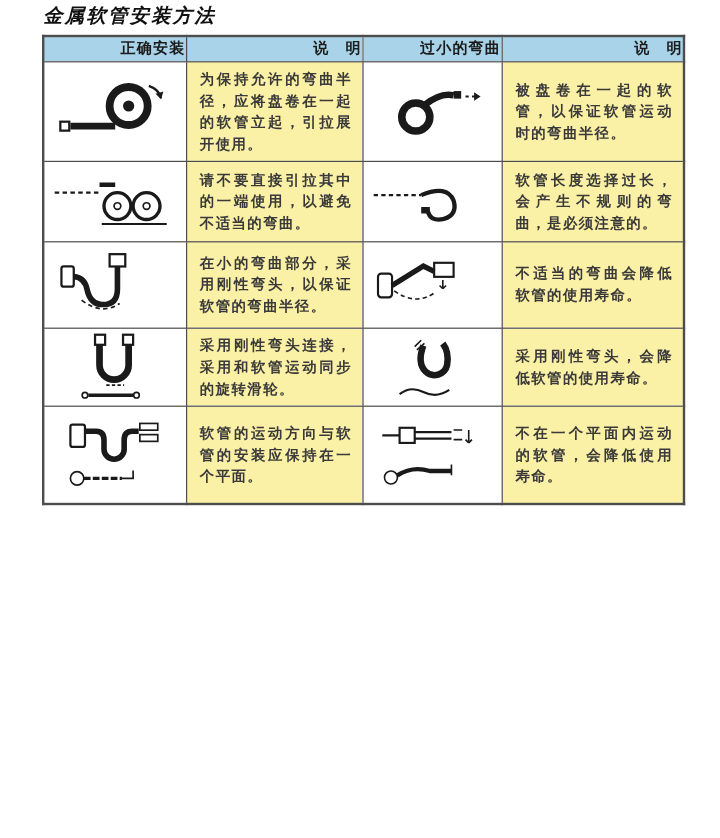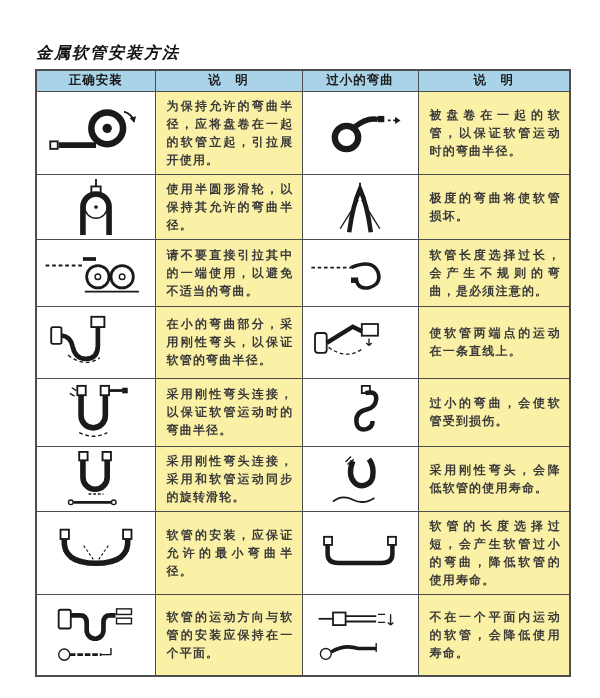--- a/index.html
+++ b/index.html
@@ -6,21 +6,21 @@
     --header-bg:#a8d3e8;
     --desc-bg:#fbf1a6;
     --border:#4d4d4d;
   }
   *{box-sizing:border-box;margin:0;padding:0;}
   body{
     width:600px;height:698px;background:#ffffff;
     font-family:"Liberation Sans",sans-serif;
     overflow:hidden;
   }
-  .page{width:600px;height:570px;padding:2px 0 0 35px;background:#fff;margin-top:40px;}
+  .page{width:600px;height:570px;padding:2px 0 0 35px;background:#fff;}
   .title{
     font-family:"Liberation Serif",serif;
     font-style:italic;
     font-weight:bold;
     font-size:16px;
     letter-spacing:2px;
     color:#111;
     margin:1px 0 5px 1px;
   }
   table.install{
@@ -33,21 +33,21 @@
     border:1px solid var(--border);
     vertical-align:middle;
     overflow:hidden;
   }
   th{
     background:var(--header-bg);
     height:21px;
     font-size:12.5px;
     font-weight:bold;
     color:#1c1c1c;
-    text-align:center;
+    text-align:right;
     letter-spacing:1px;
   }
   td.img{
     background:#ffffff;
     text-align:center;
     padding:2px;
   }
   td.desc{
     background:var(--desc-bg);
     padding:5px 8px 5px 11px;
@@ -109,41 +109,20 @@
             <circle cx="45" cy="37" r="13" fill="none" stroke="#1a1a1a" stroke-width="7"></circle>
             <path d="M53,26 Q68,14 80,17" fill="none" stroke="#1a1a1a" stroke-width="6"></path>
             <rect x="80" y="13" width="7" height="7" fill="#1a1a1a"></rect>
             <path d="M91,18 h10" stroke="#1a1a1a" stroke-width="2" stroke-dasharray="3,3"></path>
             <path d="M105,18 l-6,-4 v8 z" fill="#1a1a1a"></path>
           </svg>
         </td>
         <td class="desc">被盘卷在一起的软管，以保证软管运动时的弯曲半径。</td>
       </tr>
 
-      <tr class="r1">
-        <td class="img">
-          <svg class="illus" width="112" height="60" viewBox="0 0 120 64">
-            <path d="M60,2 v8" stroke="#1a1a1a" stroke-width="2"></path>
-            <rect x="55" y="10" width="10" height="8" fill="none" stroke="#1a1a1a" stroke-width="2"></rect>
-            <circle cx="60" cy="32" r="12" fill="none" stroke="#1a1a1a" stroke-width="1.5"></circle>
-            <circle cx="60" cy="32" r="2" fill="#1a1a1a"></circle>
-            <path d="M46,62 V32 a14,14 0 0 1 28,0 V62" fill="none" stroke="#1a1a1a" stroke-width="6"></path>
-          </svg>
-        </td>
-        <td class="desc">使用半圆形滑轮，以保持其允许的弯曲半径。</td>
-        <td class="img">
-          <svg class="illus" width="108" height="60" viewBox="0 0 120 64">
-            <path d="M60,12 v-7" stroke="#1a1a1a" stroke-width="2"></path>
-            <path d="M48,60 Q52,30 60,12 Q68,30 72,60" fill="none" stroke="#1a1a1a" stroke-width="5"></path>
-            <path d="M38,56 L58,24" stroke="#1a1a1a" stroke-width="1.5"></path>
-            <path d="M82,56 L62,24" stroke="#1a1a1a" stroke-width="1.5"></path>
-          </svg>
-        </td>
-        <td class="desc">极度的弯曲将使软管损坏。</td>
-      </tr>
 
       <tr class="r2">
         <td class="img">
           <svg class="illus" width="112" height="62" viewBox="0 0 120 64">
             <path d="M6,24 H48" stroke="#1a1a1a" stroke-width="2" stroke-dasharray="4,3"></path>
             <path d="M46,17 h14" stroke="#1a1a1a" stroke-width="4"></path>
             <circle cx="62" cy="36" r="12" fill="none" stroke="#1a1a1a" stroke-width="3"></circle>
             <circle cx="62" cy="36" r="3" fill="none" stroke="#1a1a1a" stroke-width="1.5"></circle>
             <circle cx="88" cy="36" r="12" fill="none" stroke="#1a1a1a" stroke-width="3"></circle>
             <circle cx="88" cy="36" r="3" fill="none" stroke="#1a1a1a" stroke-width="1.5"></circle>
@@ -173,44 +152,23 @@
         <td class="desc">在小的弯曲部分，采用刚性弯头，以保证软管的弯曲半径。</td>
         <td class="img">
           <svg class="illus" width="108" height="66" viewBox="0 0 120 64">
             <rect x="10" y="22" width="13" height="22" rx="3" fill="none" stroke="#1a1a1a" stroke-width="2"></rect>
             <path d="M23,33 L52,15 L62,20" fill="none" stroke="#1a1a1a" stroke-width="5"></path>
             <rect x="62" y="12" width="18" height="13" fill="none" stroke="#1a1a1a" stroke-width="2"></rect>
             <path d="M25,38 Q45,52 62,40" fill="none" stroke="#1a1a1a" stroke-width="1.5" stroke-dasharray="4,3"></path>
             <path d="M70,28 v8 m0,0 l-3,-3 m3,3 l3,-3" stroke="#1a1a1a" stroke-width="1.5" fill="none"></path>
           </svg>
         </td>
-        <td class="desc">使软管两端点的运动在一条直线上。</td>
-      </tr>
-
-      <tr class="r4">
-        <td class="img">
-          <svg class="illus" width="112" height="62" viewBox="0 0 120 64">
-            <rect x="40" y="4" width="9" height="10" fill="none" stroke="#1a1a1a" stroke-width="2"></rect>
-            <path d="M34,6 l5,3 m-7,3 l5,3" stroke="#1a1a1a" stroke-width="1.5"></path>
-            <path d="M44,14 V36 a13,13 0 0 0 26,0 V14" fill="none" stroke="#1a1a1a" stroke-width="6"></path>
-            <rect x="65" y="4" width="9" height="10" fill="none" stroke="#1a1a1a" stroke-width="2"></rect>
-            <path d="M74,9 h14" stroke="#1a1a1a" stroke-width="3"></path>
-            <rect x="88" y="6" width="6" height="6" fill="#1a1a1a"></rect>
-            <path d="M42,54 q16,8 30,0" stroke="#1a1a1a" stroke-width="1.5" fill="none" stroke-dasharray="4,3"></path>
-          </svg>
-        </td>
-        <td class="desc">采用刚性弯头连接，以保证软管运动时的弯曲半径。</td>
-        <td class="img">
-          <svg class="illus" width="108" height="62" viewBox="0 0 120 64">
-            <rect x="62" y="3" width="9" height="8" fill="none" stroke="#1a1a1a" stroke-width="2"></rect>
-            <path d="M66,11 q13,-3 12,7 q-1,9 -10,11 q-13,3 -12,14 q1,10 11,8 q7,-2 7,-9" fill="none" stroke="#1a1a1a" stroke-width="5"></path>
-          </svg>
-        </td>
-        <td class="desc">过小的弯曲，会使软管受到损伤。</td>
-      </tr>
+        <td class="desc">不适当的弯曲会降低软管的使用寿命。</td>
+      </tr>
+
 
       <tr class="r5">
         <td class="img">
           <svg class="illus" width="112" height="60" viewBox="0 0 120 64">
             <rect x="42" y="3" width="9" height="9" fill="none" stroke="#1a1a1a" stroke-width="2"></rect>
             <rect x="67" y="3" width="9" height="9" fill="none" stroke="#1a1a1a" stroke-width="2"></rect>
             <path d="M46,12 V30 a13,13 0 0 0 26,0 V12" fill="none" stroke="#1a1a1a" stroke-width="6"></path>
             <path d="M52,48 h16" stroke="#1a1a1a" stroke-width="1.5" stroke-dasharray="3,2"></path>
             <path d="M36,57 H76" stroke="#1a1a1a" stroke-width="3"></path>
             <circle cx="33" cy="57" r="2.5" fill="none" stroke="#1a1a1a" stroke-width="1.5"></circle>
@@ -222,39 +180,20 @@
           <svg class="illus" width="108" height="60" viewBox="0 0 120 64">
             <path d="M50,7 l-6,6 m9,-3 l-7,6" stroke="#1a1a1a" stroke-width="1.5"></path>
             <path d="M52,12 q-6,16 2,24 a12,12 0 0 0 20,-6 q2,-12 -4,-20" fill="none" stroke="#1a1a1a" stroke-width="6"></path>
             <path d="M30,57 q10,-8 22,-2 q12,6 24,-2" fill="none" stroke="#1a1a1a" stroke-width="2"></path>
           </svg>
         </td>
         <td class="desc">采用刚性弯头，会降低软管的使用寿命。</td>
       </tr>
 
 
-      <tr class="r7">
-        <td class="img">
-          <svg class="illus" width="112" height="64" viewBox="0 0 120 64">
-            <rect x="22" y="7" width="9" height="10" fill="none" stroke="#1a1a1a" stroke-width="2"></rect>
-            <rect x="89" y="7" width="9" height="10" fill="none" stroke="#1a1a1a" stroke-width="2"></rect>
-            <path d="M26,17 q-2,26 34,26 q36,0 34,-26" fill="none" stroke="#1a1a1a" stroke-width="6"></path>
-            <path d="M60,43 L46,23 M60,43 L74,23" stroke="#1a1a1a" stroke-width="1.2" stroke-dasharray="3,2"></path>
-          </svg>
-        </td>
-        <td class="desc">软管的安装，应保证允许的最小弯曲半径。</td>
-        <td class="img">
-          <svg class="illus" width="108" height="64" viewBox="0 0 120 64">
-            <rect x="20" y="14" width="9" height="9" fill="none" stroke="#1a1a1a" stroke-width="2"></rect>
-            <rect x="91" y="14" width="9" height="9" fill="none" stroke="#1a1a1a" stroke-width="2"></rect>
-            <path d="M24,23 v10 q0,10 12,10 h48 q12,0 12,-10 v-10" fill="none" stroke="#1a1a1a" stroke-width="5"></path>
-          </svg>
-        </td>
-        <td class="desc">软管的长度选择过短，会产生软管过小的弯曲，降低软管的使用寿命。</td>
-      </tr>
 
       <tr class="r8">
         <td class="img">
           <svg class="illus" width="112" height="72" viewBox="0 0 120 70">
             <rect x="20" y="8" width="13" height="20" rx="2" fill="none" stroke="#1a1a1a" stroke-width="2"></rect>
             <path d="M33,14 h10 q7,0 7,8 v8 a9,9 0 0 0 18,0 v-8 q0,-8 7,-8 h6" fill="none" stroke="#1a1a1a" stroke-width="5"></path>
             <rect x="82" y="7" width="16" height="6" fill="none" stroke="#1a1a1a" stroke-width="1.5"></rect>
             <rect x="82" y="17" width="16" height="6" fill="none" stroke="#1a1a1a" stroke-width="1.5"></rect>
             <circle cx="26" cy="56" r="6" fill="none" stroke="#1a1a1a" stroke-width="1.5"></circle>
             <path d="M32,56 H66" stroke="#1a1a1a" stroke-width="3" stroke-dasharray="6,2"></path>

